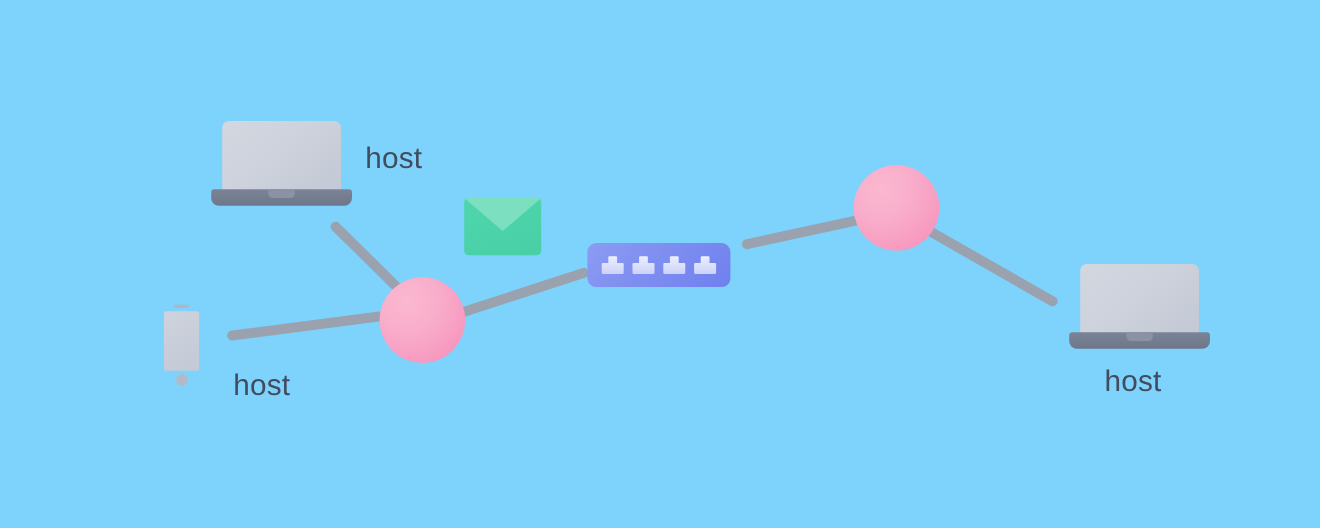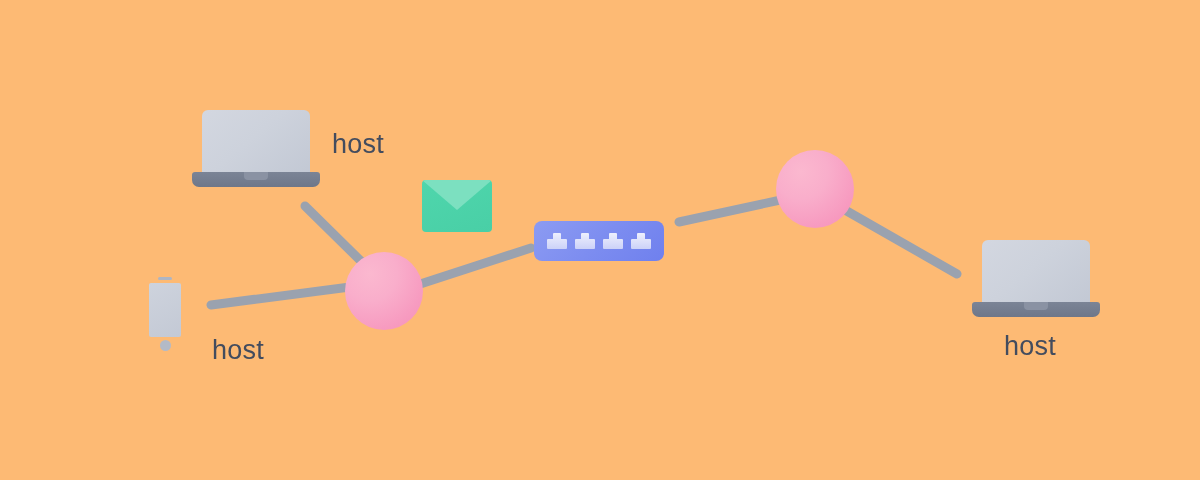--- a/index.html
+++ b/index.html
@@ -10,21 +10,21 @@
     width: 1200px;
     height: 480px;
     background: #f6f7fb;
     font-family: "Liberation Sans", sans-serif;
     overflow: hidden;
   }
   #canvas {
     position: relative;
     width: 1200px;
     height: 480px;
-    background: #fdba74;
+    background: #7dd3fc;
   }
   #links {
     position: absolute;
     left: 0;
     top: 0;
     width: 1200px;
     height: 480px;
   }
   .node {
     position: absolute;

